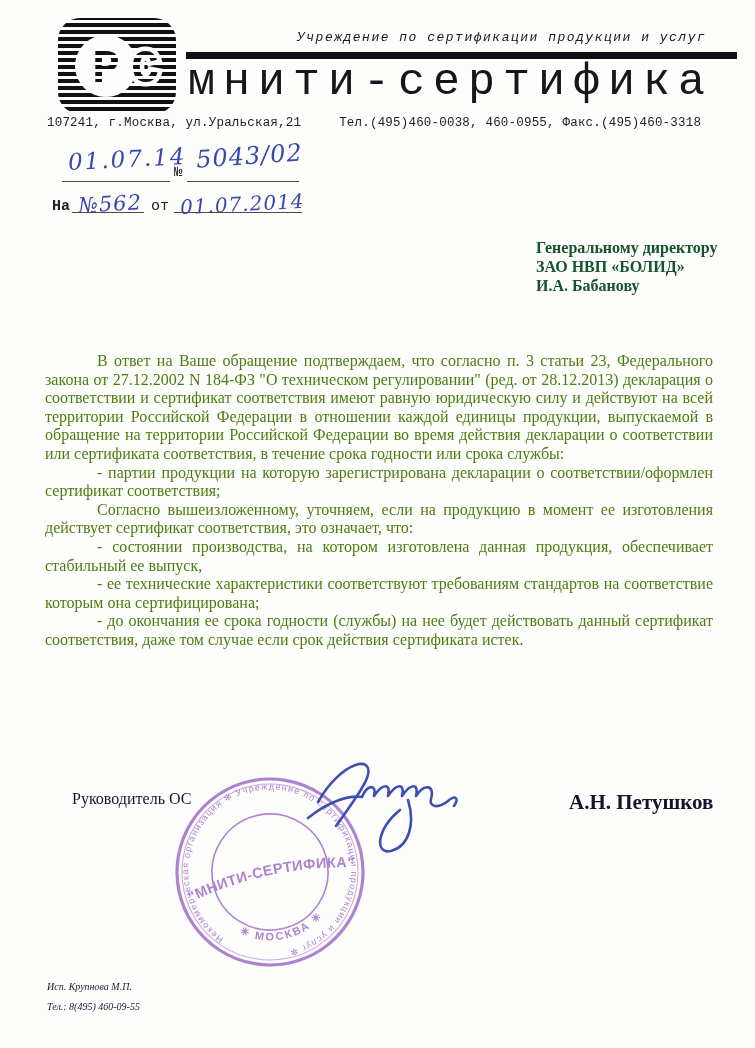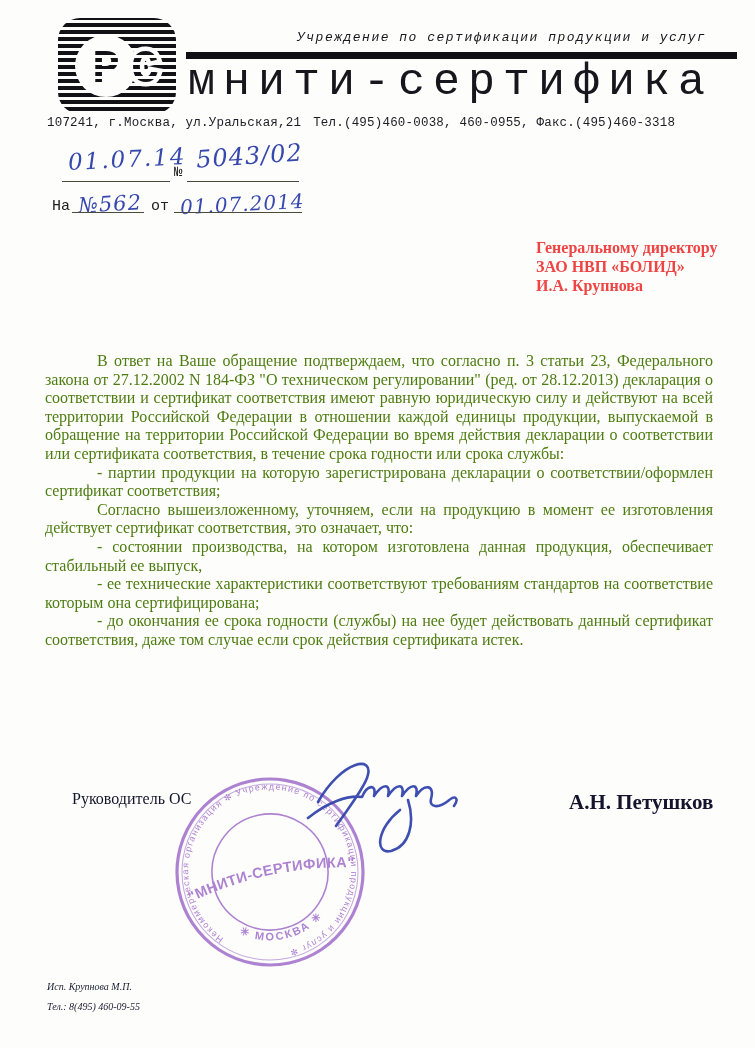--- a/index.html
+++ b/index.html
@@ -20,42 +20,42 @@
     background:#101014;
   }
   .org-name{
     position:absolute;left:188px;top:57px;width:560px;
     font-family:"Liberation Mono",monospace;font-size:45px;
     letter-spacing:8px;color:#16161c;white-space:nowrap;
   }
   .address-line{
     position:absolute;left:47px;top:116px;width:680px;
     font-family:"Liberation Mono",monospace;font-size:12.5px;
-    letter-spacing:0.2px;color:#1c1c24;display:flex;gap:12px;white-space:nowrap;
+    letter-spacing:0.2px;color:#1c1c24;display:flex;gap:38px;white-space:nowrap;
   }
   
   .hw{
     font-family:"DejaVu Serif",serif;font-style:italic;
     color:#3748ae;white-space:nowrap;
   }
   .ref-date{position:absolute;left:68px;top:146px;font-size:23px;letter-spacing:2px;transform:rotate(-3deg);}
   .ref-number{position:absolute;left:196px;top:142px;font-size:24px;letter-spacing:1px;transform:rotate(-4deg);}
   .ref-line1{position:absolute;left:62px;top:181px;width:108px;border-bottom:1.4px solid #4a4a3a;}
   .ref-line2{position:absolute;left:187px;top:181px;width:112px;border-bottom:1.4px solid #4a4a3a;}
   .ref-no-symbol{position:absolute;left:174px;top:164px;font-family:"Liberation Mono",monospace;font-size:14px;color:#222;}
-  .ref-na{position:absolute;left:52px;top:198px;font-family:"Liberation Mono",monospace;font-size:15px;color:#222;}
+  .ref-na{position:absolute;left:52px;top:198px;font-family:"Liberation Mono",monospace;font-size:15px;color:#222;font-weight:bold;}
   .ref-ot{position:absolute;left:151px;top:198px;font-family:"Liberation Mono",monospace;font-size:15px;color:#222;}
   .ref-line3{position:absolute;left:72px;top:212px;width:72px;border-bottom:1.4px solid #4a4a3a;}
   .ref-line4{position:absolute;left:174px;top:212px;width:128px;border-bottom:1.4px solid #4a4a3a;}
   .ref-inno{position:absolute;left:78px;top:192px;font-size:21px;letter-spacing:1px;transform:rotate(-3deg);}
   .ref-indate{position:absolute;left:180px;top:192px;font-size:20px;letter-spacing:1px;transform:rotate(-3deg);}
   
   .addressee{
     position:absolute;left:536px;top:238px;
-    font-weight:bold;font-size:16px;line-height:19px;color:#ef4444;
+    font-weight:bold;font-size:16px;line-height:19px;color:#14532d;
   }
   
   .body-text{
     position:absolute;left:45px;top:352px;width:668px;
     font-size:16px;line-height:18.6px;text-align:justify;color:#4d7c0f;
   }
   .body-text p{margin:0;text-indent:52px;}
   
   .sig-position{position:absolute;left:72px;top:790px;font-weight:normal;font-size:16px;color:#14142c;}
   .sig-name{position:absolute;left:569px;top:790px;font-weight:bold;font-size:21px;color:#14142c;}
@@ -101,21 +101,21 @@
   <div class="ref-na">На</div>
   <div class="hw ref-inno">№562</div>
   <div class="ref-line3"></div>
   <div class="ref-ot">от</div>
   <div class="hw ref-indate">01.07.2014</div>
   <div class="ref-line4"></div>
 
   <div class="addressee">
     <div>Генеральному директору</div>
     <div>ЗАО НВП «БОЛИД»</div>
-    <div>И.А. Крупнова</div>
+    <div>И.А. Бабанову</div>
   </div>
 
   <div class="body-text">
     <p>В ответ на Ваше обращение подтверждаем, что согласно п. 3 статьи 23, Федерального закона от 27.12.2002 N 184-ФЗ "О техническом регулировании" (ред. от 28.12.2013) декларация о соответствии и сертификат соответствия имеют равную юридическую силу и действуют на всей территории Российской Федерации в отношении каждой единицы продукции, выпускаемой в обращение на территории Российской Федерации во время действия декларации о соответствии или сертификата соответствия, в течение срока годности или срока службы:</p>
     <p>- партии продукции на которую зарегистрирована декларации о соответствии/оформлен сертификат соответствия;</p>
     <p>Согласно вышеизложенному, уточняем, если на продукцию в момент ее изготовления действует сертификат соответствия, это означает, что:</p>
     <p>- состоянии производства, на котором изготовлена данная продукция, обеспечивает стабильный ее выпуск,</p>
     <p>-  ее технические характеристики соответствуют требованиям стандартов на соответствие которым она сертифицирована;</p>
     <p>- до окончания ее срока годности (службы) на нее будет действовать данный сертификат соответствия, даже  том случае если срок действия сертификата истек.</p>
   </div>

